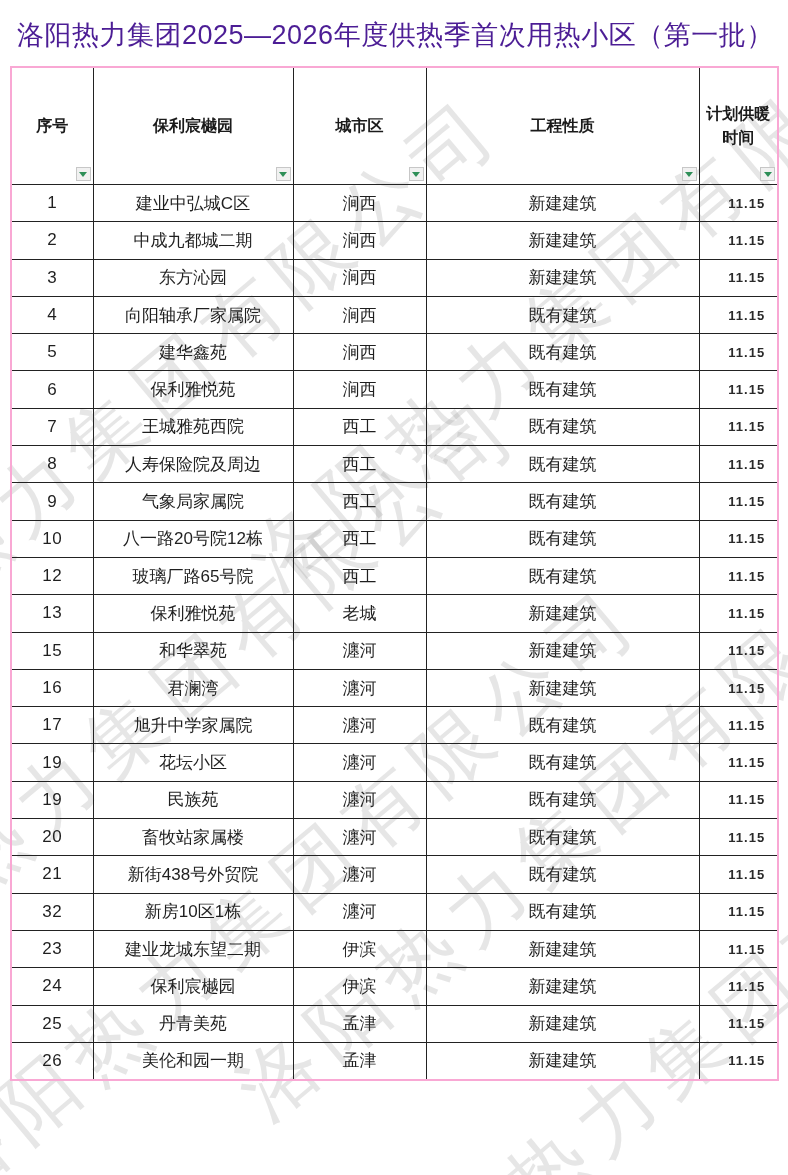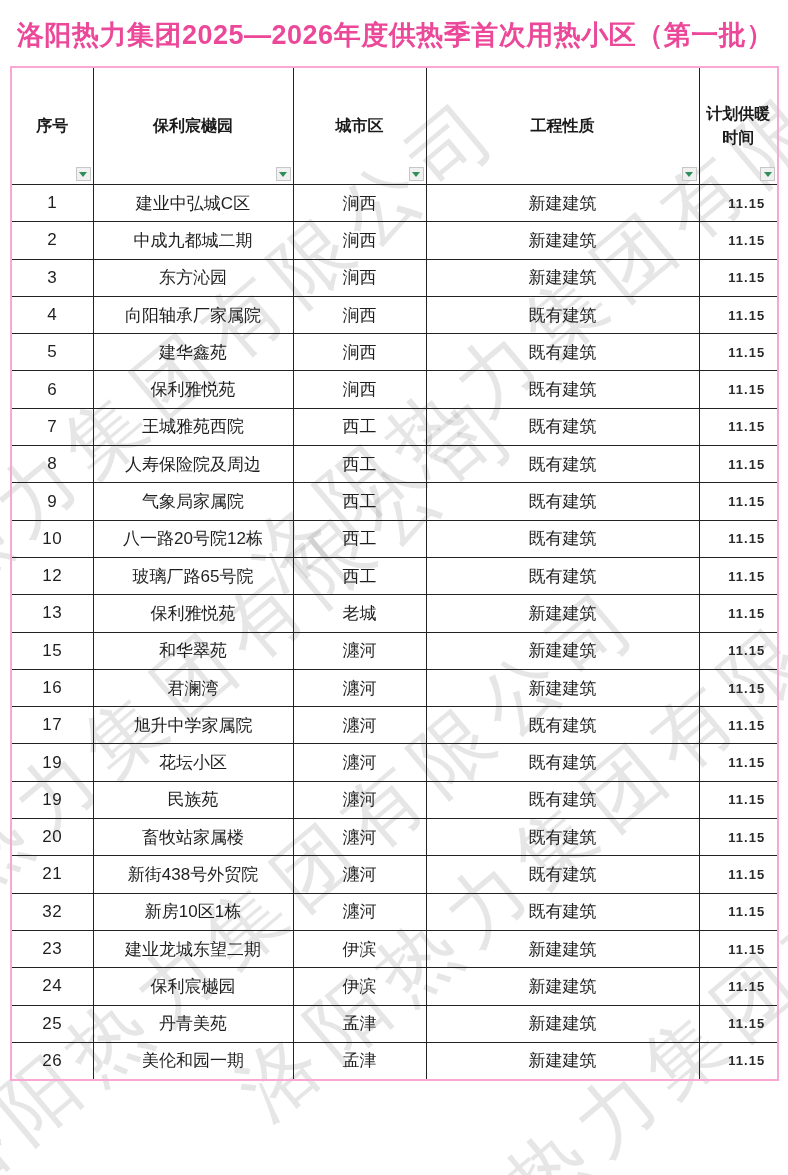--- a/index.html
+++ b/index.html
@@ -35,23 +35,23 @@
     user-select: none;
   }
   
   .title {
     position: relative;
     z-index: 2;
     margin: 0;
     padding: 18px 6px 14px 17px;
     font-size: 27px;
     line-height: 34px;
-    font-weight: bold;
+    font-weight: normal;
     letter-spacing: 0.5px;
-    color: #ec4899;
+    color: #4c1d95;
   }
   
   table.grid {
     position: relative;
     z-index: 1;
     margin-left: 10px;
     border-collapse: collapse;
     table-layout: fixed;
     width: 767px;
     background: transparent;

